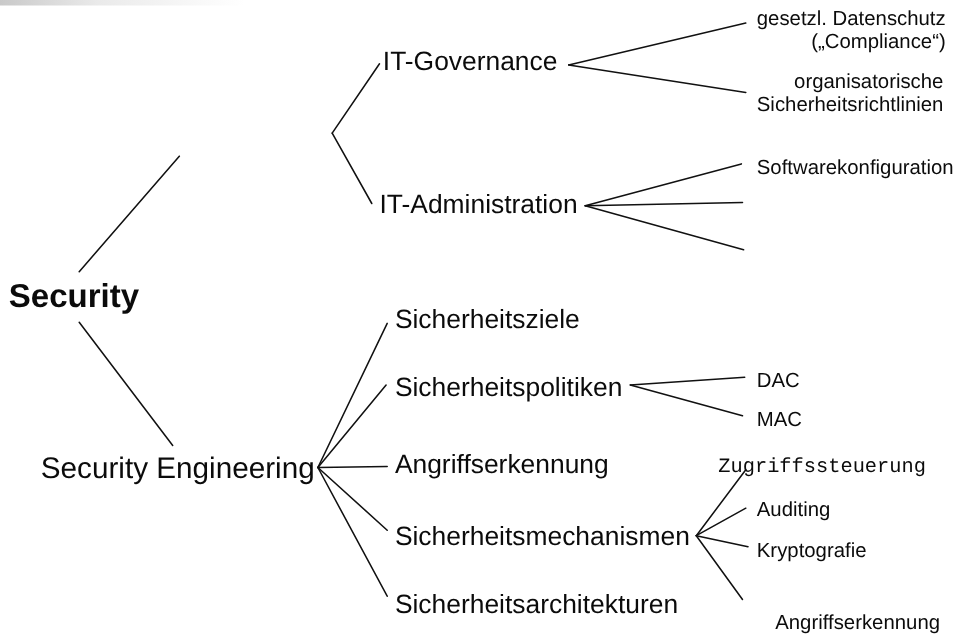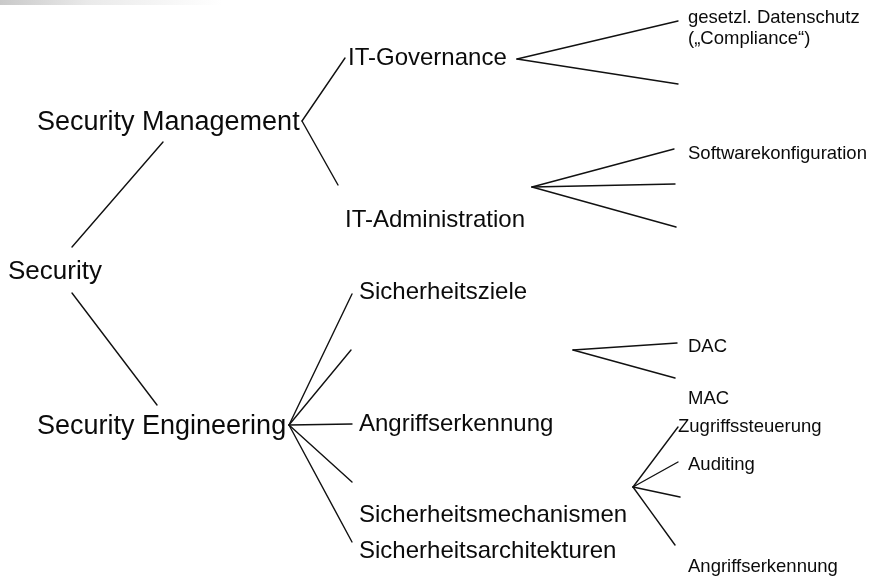--- a/index.html
+++ b/index.html
@@ -11,22 +11,23 @@
     font-family: "Liberation Sans", sans-serif;
     color: #0b0b0b;
     overflow: hidden;
   }
   .node {
     position: absolute;
     transform: translateY(-50%);
     white-space: pre-line;
     line-height: 1.08;
     color: #0b0b0b;
+    text-align: right;
   }
-  .root  { font-size: 26px; font-weight: normal; letter-spacing: 0; }
+  .root  { font-size: 30px; font-weight: bold; letter-spacing: 0; }
   .lvl1  { font-size: 27px; }
   .lvl2  { font-size: 24px; }
   .leaf  { font-size: 18.5px; line-height: 21px; }
   #edges {
     position: absolute;
     left: 0; top: 0;
     width: 878px; height: 578px;
   }
   #edges line { stroke: #111; stroke-width: 1.4; stroke-linecap: round; }
   #scan-artifact {
@@ -69,37 +70,40 @@
     <line x1="573" y1="350" x2="675" y2="378"></line>
 
     <line x1="633" y1="487" x2="678" y2="427"></line>
     <line x1="633" y1="487" x2="678" y2="462"></line>
     <line x1="633" y1="487" x2="680" y2="497"></line>
     <line x1="633" y1="487" x2="675" y2="545"></line>
   </svg>
 
   <div class="node root" style="left:8px; top:270px;">Security</div>
 
-  <div class="node lvl1" style="left:37px; top:122px;">Security Management</div>
   <div class="node lvl2" style="left:348px; top:57px;">IT-Governance</div>
 
   <div class="node lvl1" style="left:37px; top:426px;">Security Engineering</div>
-  <div class="node lvl2" style="left:345px; top:187px;margin-top:32px;">IT-Administration</div>
+  <div class="node lvl2" style="left:345px; top:187px;">IT-Administration</div>
 
   <div class="node lvl2" style="left:359px; top:291px;">Sicherheitsziele</div>
+  <div class="node lvl2" style="left:359px; top:353px;">Sicherheitspolitiken</div>
   <div class="node lvl2" style="left:359px; top:423px;">Angriffserkennung</div>
-  <div class="node lvl2" style="left:359px; top:488px;margin-top:26px;">Sicherheitsmechanismen</div>
+  <div class="node lvl2" style="left:359px; top:488px;">Sicherheitsmechanismen</div>
   <div class="node lvl2" style="left:359px; top:550px;">Sicherheitsarchitekturen</div>
 
   <div class="node leaf" style="left:688px; top:27px;">gesetzl. Datenschutz
 („Compliance“)</div>
+  <div class="node leaf" style="left:688px; top:84px;">organisatorische
+Sicherheitsrichtlinien</div>
 
   <div class="node leaf" style="left:688px; top:152px;">Softwarekonfiguration</div>
 
   <div class="node leaf" style="left:688px; top:345px;">DAC</div>
-  <div class="node leaf" style="left:688px; top:381px;margin-top:16px;">MAC</div>
+  <div class="node leaf" style="left:688px; top:381px;">MAC</div>
 
-  <div class="node leaf" style="left:678px; top:425px;">Zugriffssteuerung</div>
+  <div class="node leaf" style="left:653px; top:425px;font-family:Liberation Mono, monospace;">Zugriffssteuerung</div>
   <div class="node leaf" style="left:688px; top:463px;">Auditing</div>
+  <div class="node leaf" style="left:688px; top:500px;">Kryptografie</div>
   <div class="node leaf" style="left:688px; top:576px;">Angriffserkennung
 (Intrusion Detection)</div>
 
 </div>
 
 </body></html>

